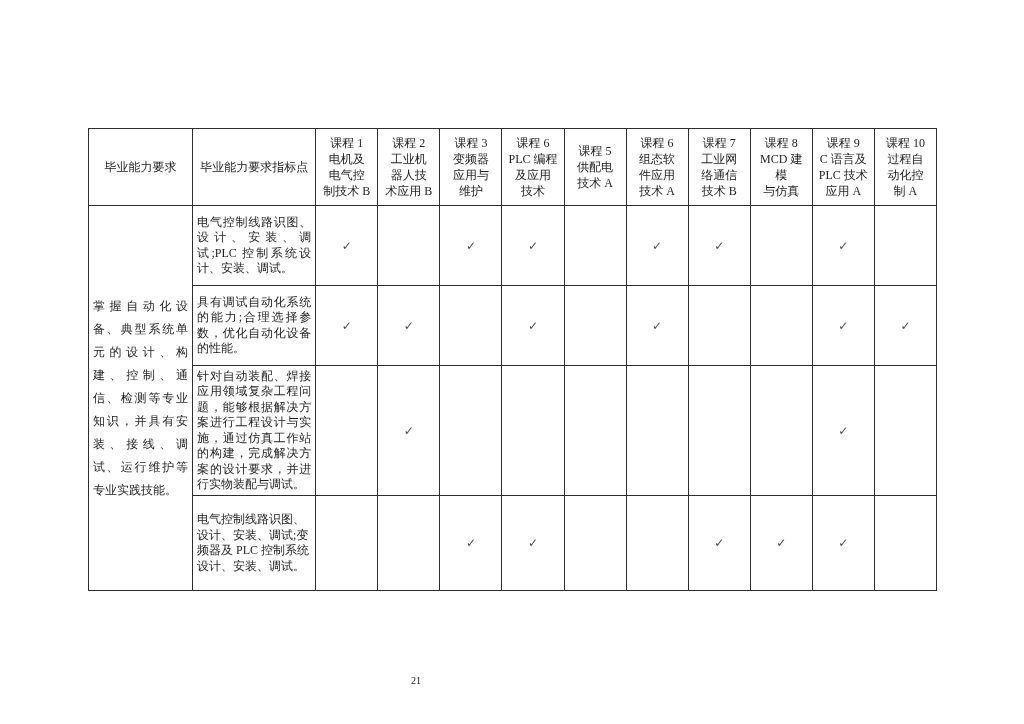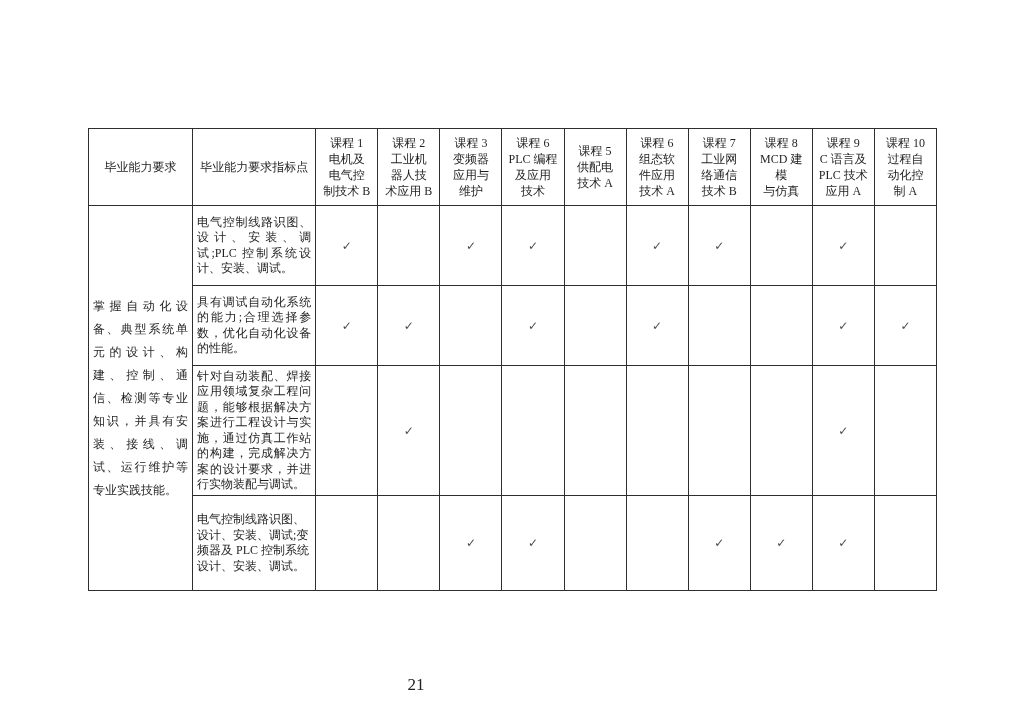--- a/index.html
+++ b/index.html
@@ -70,21 +70,21 @@
     text-align:center;
     color:#4a4a4a;
     font-family:"DejaVu Sans",sans-serif;
     font-size:12px;
   }
   .check-icon{color:#4a4a4a;}
   .page-number{
     position:absolute;
     top:675px;left:0;width:832px;
     text-align:center;
-    font-size:17px;
+    font-size:10px;
     color:#222;
   }
 </style>
 </head>
 <body>
 
 <div class="page">
 
   <table class="matrix">
     <colgroup>

